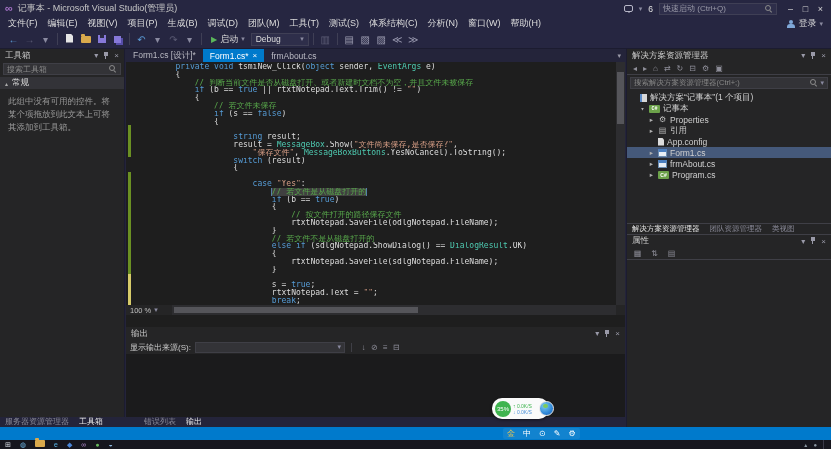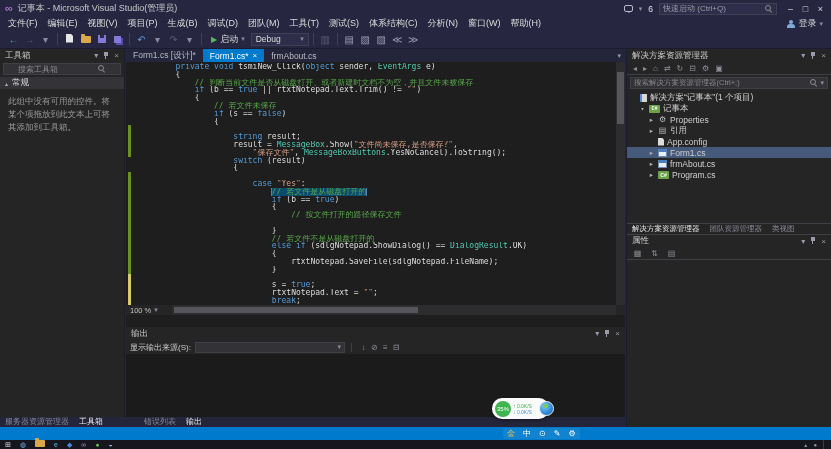--- a/index.html
+++ b/index.html
@@ -27,21 +27,21 @@
   .tb-start{display:flex;align-items:center;gap:3px;padding:0 5px;color:#DCDCDC;font-size:9px}
   .play{color:#5BB75B;font-size:8px}
   .tb-combo{width:58px;height:13px;border:1px solid #3F3F55;background:#2E2E4A;color:#DCDCDC;font-size:8.5px;display:flex;align-items:center;padding:0 4px;justify-content:space-between}
   
   .panel-head{height:13px;display:flex;align-items:center;font-size:8.5px;padding:0 5px;color:#CCCCCC;gap:4px}
   .head-icons{margin-left:auto;display:flex;gap:5px;align-items:center;color:#9A9AA8;font-size:8px}
   .panel-tab{padding:0 5px;line-height:10px;color:#8A8A98;white-space:nowrap}
   .panel-tab.active{color:#E8E8E8}
   
   .toolbox{position:absolute;left:0;top:49px;width:125px;height:368px;background:#252526;border-right:1px solid #1C1C30;color:#CCC}
-  .tb-search{margin:1px 3px;height:12px;background:#333337;border:1px solid #3F3F46;display:flex;align-items:center;font-size:8px;color:#888;padding:0 14px;gap:8px;overflow:hidden;white-space:nowrap}
+  .tb-search{margin:1px 3px;height:12px;background:#333337;border:1px solid #3F3F46;display:flex;align-items:center;font-size:8px;color:#888;padding:0 3px;gap:8px;overflow:hidden;white-space:nowrap}
   .section-head{height:12px;background:#333338;display:flex;align-items:center;font-size:8.5px;gap:4px;padding:0 5px;margin-top:2px;color:#DCDCDC}
   .tb-empty{font-size:8.5px;color:#999;padding:6px 8px;line-height:1.55}
   .bottom-tabs{position:absolute;top:417px;height:10px;display:flex;font-size:8px;align-items:center}
   #left-tabs{left:0;width:125px}
   #center-tabs{left:139px;width:499px}
   
   .editor{position:absolute;left:126px;top:49px;width:499px;height:278px;background:#1E1E1E}
   .tabstrip{height:13px;display:flex;background:#24243A;font-size:8.5px;align-items:stretch}
   .tab{padding:0 7px;display:flex;align-items:center;gap:4px;color:#BBBBC4;white-space:nowrap}
   .tab.active{background:#007ACC;color:#FFF}
@@ -50,21 +50,21 @@
   .navbar{height:12px;display:flex;background:#1E1E1E;border-bottom:1px solid #2A2A2C}
   .nav-combo{flex:1;display:flex;align-items:center;gap:3px;font-size:8px;color:#C8C8C8;padding:0 5px;border-right:1px solid #333;overflow:hidden;white-space:nowrap}
   .nav-ic{font-size:6px}
   .code-area{position:relative;height:243px;overflow:hidden}
   #code{position:absolute;left:0;top:1px;right:9px}
   .cl{position:relative;height:7.8px;line-height:7.8px;font-size:8px;font-family:"DejaVu Sans Mono",monospace;white-space:pre;color:#DCDCDC;padding-left:11px;overflow:hidden}
   .mark{position:absolute;left:2px;top:0;width:3px;height:100%}
   .m-g{background:#6A9023}
   .m-y{background:#D7CB6A}
   .sg-k{color:#569CD6}.sg-c{color:#57A64A}.sg-s{color:#D69D85}.sg-t{color:#4EC9B0}.sg-p{color:#DCDCDC}
-  .sg-cs{color:#57A64A;background:#0c4a6e;outline:1px solid #567FA9}
+  .sg-cs{color:#57A64A;background:#404040;outline:1px solid #567FA9}
   .vscroll{position:absolute;right:0;top:0;width:9px;height:243px;background:#2D2D30}
   .vthumb{position:absolute;left:1px;right:1px;top:10px;height:52px;background:#55555A}
   .zoomrow{height:10px;display:flex;align-items:center;background:#252526}
   .zoom{width:46px;font-size:7.5px;color:#C0C0C0;display:flex;gap:3px;padding:0 4px;align-items:center;white-space:nowrap}
   .hscroll{flex:1;height:100%;background:#2D2D30;position:relative;margin-right:9px}
   .hthumb{position:absolute;left:2px;top:2px;bottom:2px;width:55%;background:#55555A}
   
   .output{position:absolute;left:126px;top:327px;width:499px;height:90px;background:#252526;color:#CCC}
   .out-toolbar{height:14px;display:flex;align-items:center;gap:4px;padding:0 4px;font-size:8px;color:#CCC}
   .out-combo{width:150px;height:11px;background:#333337;border:1px solid #3F3F46;display:flex;align-items:center;padding:0 3px}
@@ -257,21 +257,21 @@
           <div class="cl"><span class="mark m-g"></span><span class="sg-p">                    result = </span><span class="sg-t">MessageBox</span><span class="sg-p">.Show(</span><span class="sg-s">"文件尚未保存,是否保存?"</span><span class="sg-p">,</span></div>
           <div class="cl"><span class="mark m-g"></span><span class="sg-p">                        </span><span class="sg-s">"保存文件"</span><span class="sg-p">, </span><span class="sg-t">MessageBoxButtons</span><span class="sg-p">.YesNoCancel).ToString();</span></div>
           <div class="cl"><span class="sg-p">                    </span><span class="sg-k">switch</span><span class="sg-p"> (result)</span></div>
           <div class="cl"><span class="sg-p">                    {</span></div>
           <div class="cl"><span class="mark m-g"></span></div>
           <div class="cl"><span class="mark m-g"></span><span class="sg-p">                        </span><span class="sg-k">case</span><span class="sg-p"> </span><span class="sg-s">"Yes"</span><span class="sg-p">:</span></div>
           <div class="cl"><span class="mark m-g"></span><span class="sg-p">                            </span><span class="sg-cs">// 若文件是从磁盘打开的</span></div>
           <div class="cl"><span class="mark m-g"></span><span class="sg-p">                            </span><span class="sg-k">if</span><span class="sg-p"> (b == </span><span class="sg-k">true</span><span class="sg-p">)</span></div>
           <div class="cl"><span class="mark m-g"></span><span class="sg-p">                            {</span></div>
           <div class="cl"><span class="mark m-g"></span><span class="sg-p">                                </span><span class="sg-c">// 按文件打开的路径保存文件</span></div>
-          <div class="cl"><span class="mark m-g"></span></div>
+          <div class="cl"><span class="mark m-g"></span><span class="sg-p">                                rtxtNotepad.SaveFile(odlgNotepad.FileName);</span></div>
           <div class="cl"><span class="mark m-g"></span><span class="sg-p">                            }</span></div>
           <div class="cl"><span class="mark m-g"></span><span class="sg-p">                            </span><span class="sg-c">// 若文件不是从磁盘打开的</span></div>
           <div class="cl"><span class="mark m-g"></span><span class="sg-p">                            </span><span class="sg-k">else</span><span class="sg-p"> </span><span class="sg-k">if</span><span class="sg-p"> (sdlgNotepad.ShowDialog() == </span><span class="sg-t">DialogResult</span><span class="sg-p">.OK)</span></div>
           <div class="cl"><span class="mark m-g"></span><span class="sg-p">                            {</span></div>
           <div class="cl"><span class="mark m-g"></span><span class="sg-p">                                rtxtNotepad.SaveFile(sdlgNotepad.FileName);</span></div>
           <div class="cl"><span class="mark m-g"></span><span class="sg-p">                            }</span></div>
           <div class="cl"><span class="mark m-y"></span></div>
           <div class="cl"><span class="mark m-y"></span><span class="sg-p">                            s = </span><span class="sg-k">true</span><span class="sg-p">;</span></div>
           <div class="cl"><span class="mark m-y"></span><span class="sg-p">                            rtxtNotepad.Text = </span><span class="sg-s">""</span><span class="sg-p">;</span></div>
           <div class="cl"><span class="mark m-y"></span><span class="sg-p">                            </span><span class="sg-k">break</span><span class="sg-p">;</span></div>

